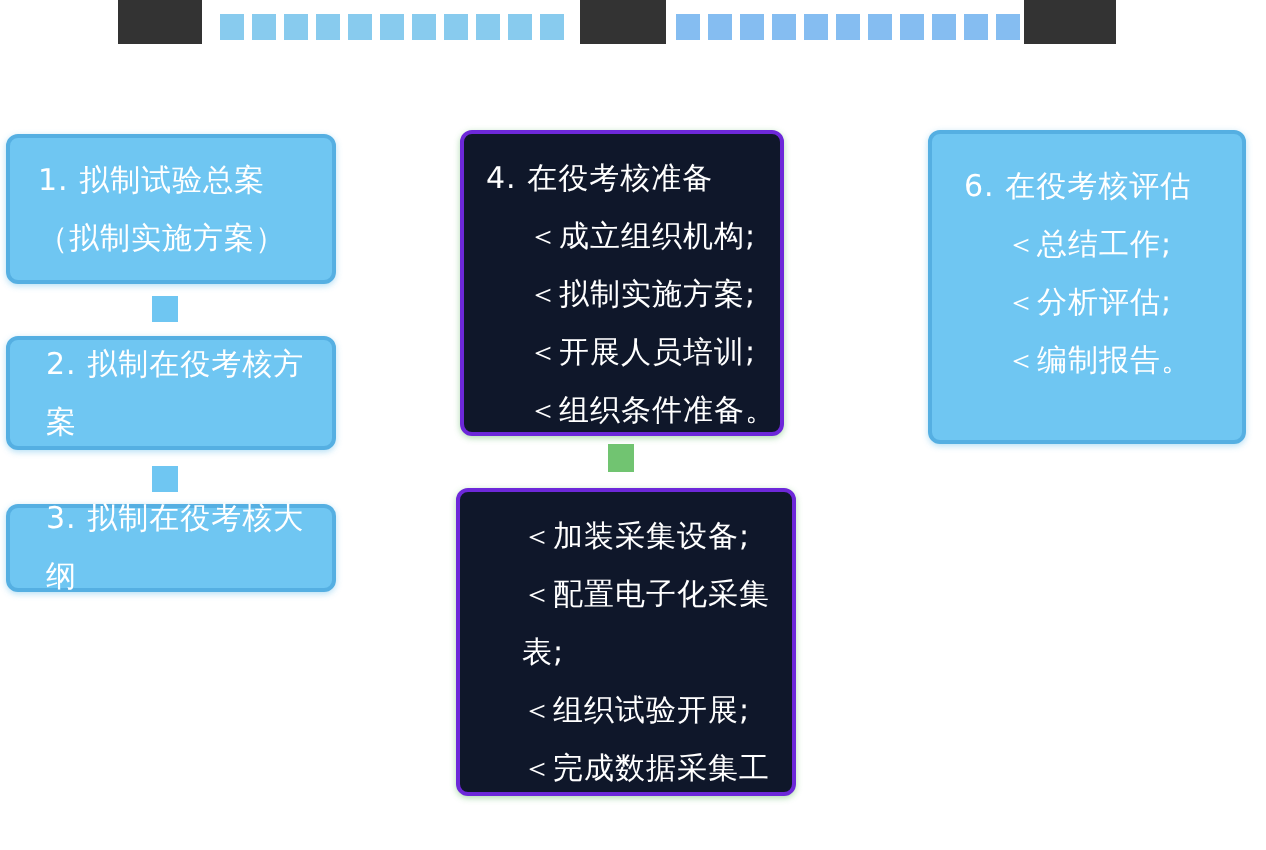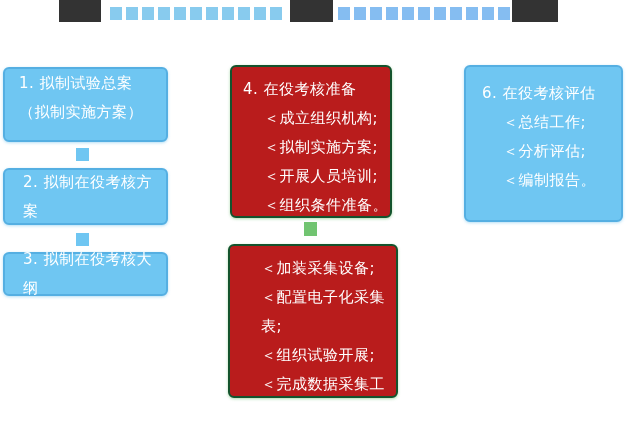--- a/index.html
+++ b/index.html
@@ -17,22 +17,22 @@
   .g2{left:338px;}
   .bar-square{width:12px;height:13px;display:inline-block;}
   .g1 .bar-square{background:#88CBEE;}
   .g2 .bar-square{background:#85BDF1;}
   
   .box{
     position:absolute;border-radius:6px;color:#ffffff;font-size:15px;line-height:29px;
     box-sizing:border-box;letter-spacing:0.5px;
   }
   .blue{background:#6FC6F2;border:2px solid #55AFE2;box-shadow:0 1px 3px rgba(91,184,232,.45);}
-  .green{background:#b91c1c;border:2px solid #14532d;box-shadow:0 1px 3px rgba(76,175,80,.45);}
-  .box1{left:3px;top:67px;width:165px;height:75px;display:flex;flex-direction:column;padding-left:14px;}
+  .green{background:#0f172a;border:2px solid #6d28d9;box-shadow:0 1px 3px rgba(76,175,80,.45);}
+  .box1{left:3px;top:67px;width:165px;height:75px;display:flex;flex-direction:column;justify-content:center;padding-left:14px;}
   .box2{left:3px;top:168px;width:165px;height:57px;display:flex;align-items:center;padding-left:18px;}
   .box3{left:3px;top:252px;width:165px;height:44px;display:flex;align-items:center;padding-left:18px;}
   .box4{left:230px;top:65px;width:162px;height:153px;padding:8px 0 0 11px;}
   .box5{left:228px;top:244px;width:170px;height:154px;padding:8px 0 0 10px;}
   .box6{left:464px;top:65px;width:159px;height:157px;padding:12px 0 0 16px;}
   .item{margin-left:21px;}
   
   .conn{position:absolute;width:13px;height:13px;}
   .blue-conn{background:#6FC6F2;}
   .green-conn{background:#71C471;}

